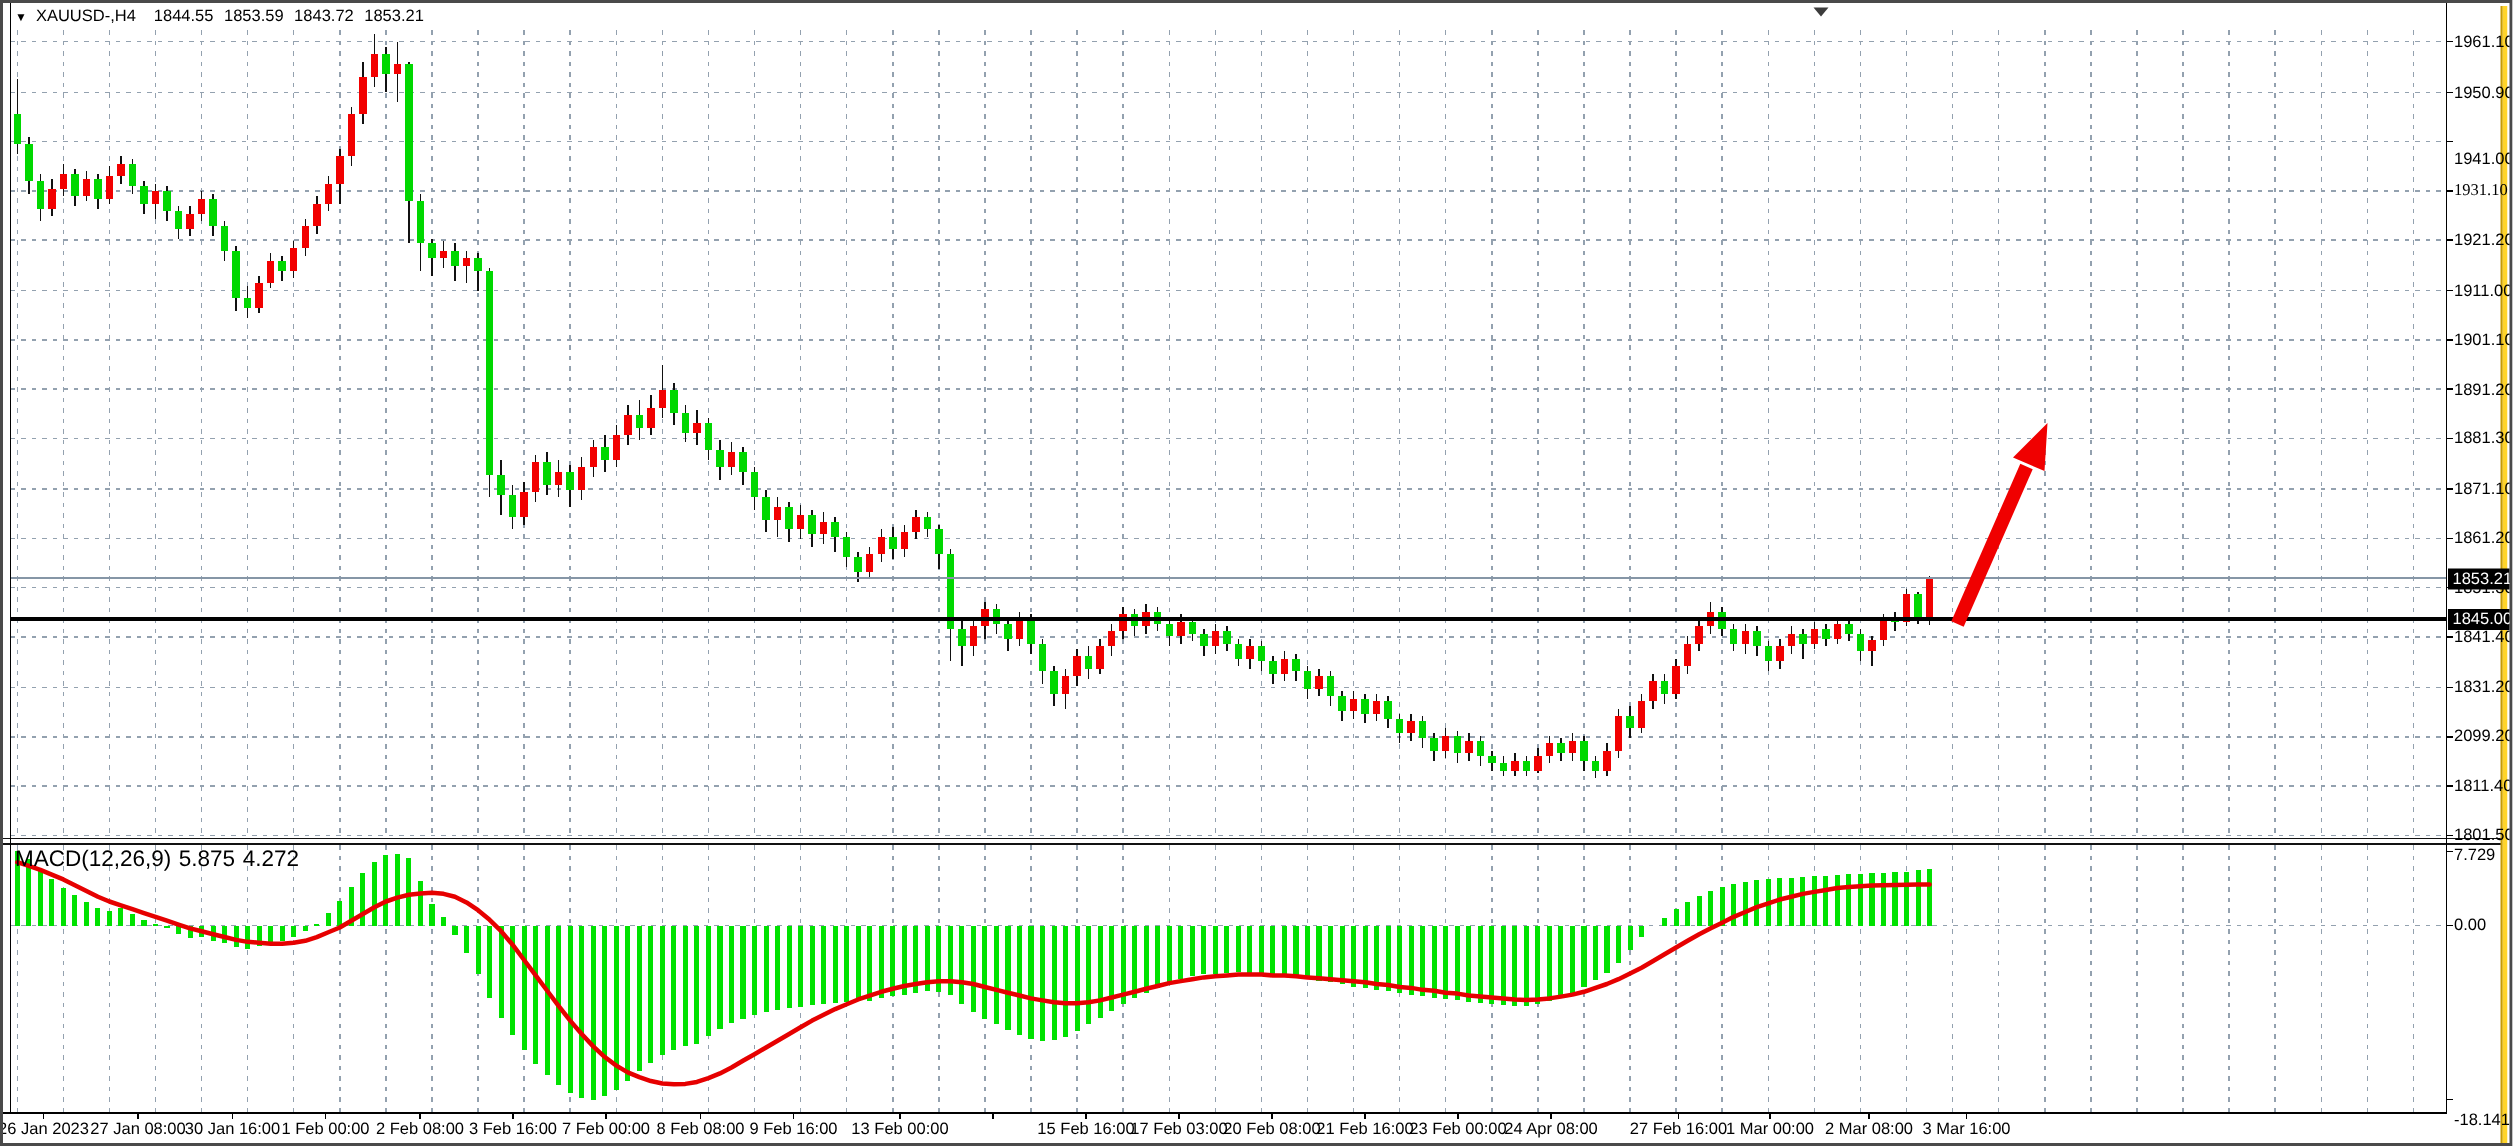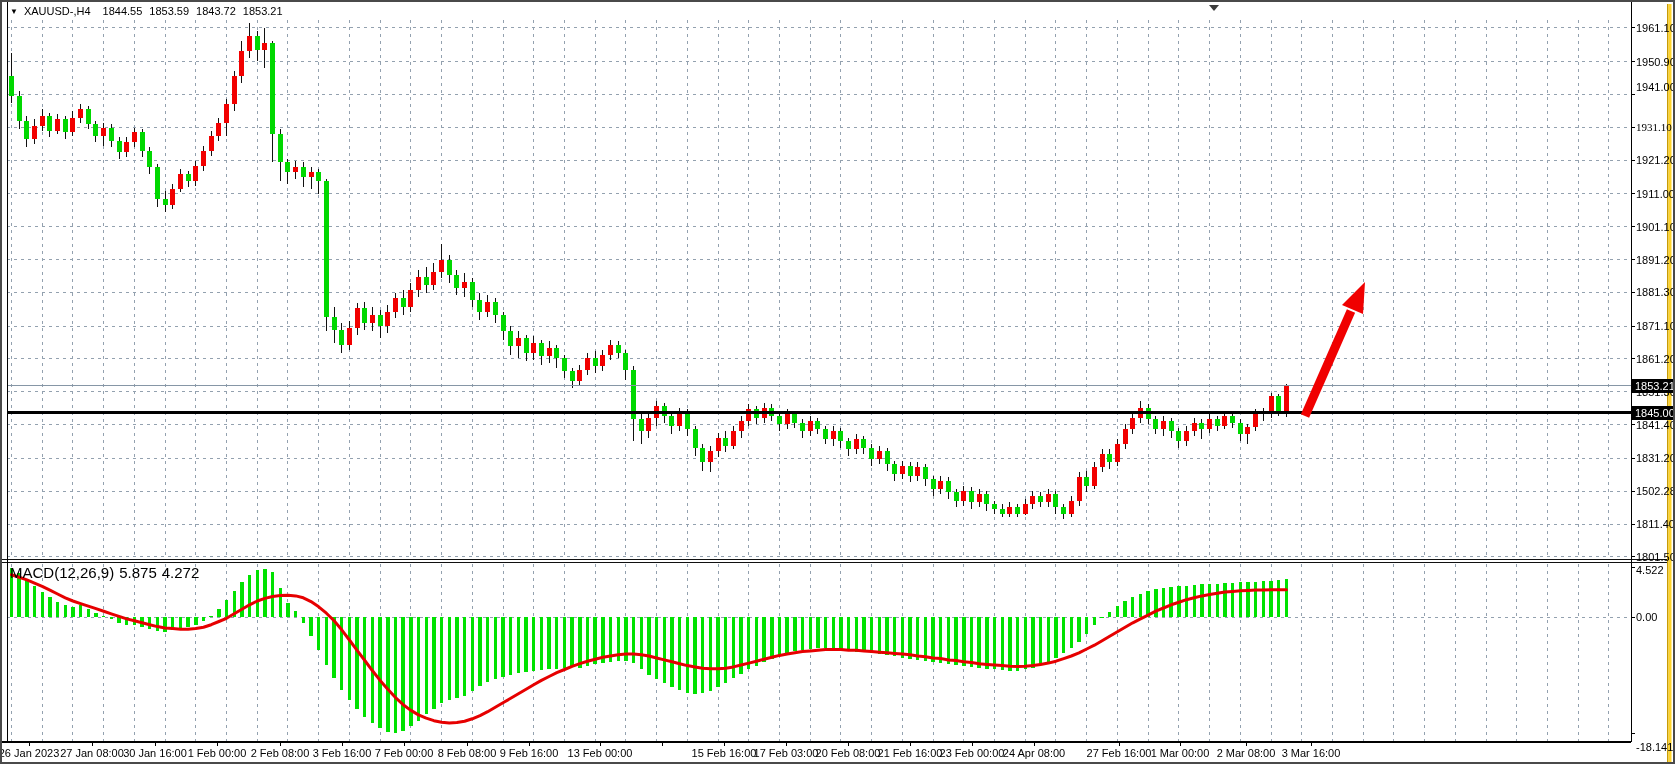--- a/index.html
+++ b/index.html
@@ -1055,33 +1055,33 @@
     <span class="sym">XAUUSD-,H4</span>
     <span class="num">1844.55</span>
     <span class="num">1853.59</span>
     <span class="num">1843.72</span>
     <span class="num">1853.21</span>
   </div>
 
   <div id="price-axis">
       <div class="axis-label" style="left: 1634px; top: 19.7px;">1961.10</div>
       <div class="axis-label" style="left: 1634px; top: 53.5px;">1950.90</div>
-      <div class="axis-label" style="left: 1634px; top: 79px; text-align: right;">1941.00</div>
+      <div class="axis-label" style="left: 1634px; top: 98px; text-align: right;">1941.00</div>
       <div class="axis-label" style="left: 1634px; top: 119.2px; font-family: Liberation Serif, serif;">1931.10</div>
       <div class="axis-label" style="left: 1634px; top: 152px;">1921.20</div>
       <div class="axis-label" style="left: 1634px; top: 185.8px;">1911.00</div>
       <div class="axis-label" style="left: 1634px; top: 218.7px;">1901.10</div>
       <div class="axis-label" style="left: 1634px; top: 251.5px;">1891.20</div>
       <div class="axis-label" style="left: 1634px; top: 284.3px;">1881.30</div>
       <div class="axis-label" style="left: 1634px; top: 318.1px;">1871.10</div>
       <div class="axis-label" style="left: 1634px; top: 351px;">1861.20</div>
       <div class="axis-label" style="left: 1634px; top: 383.8px;">1851.30</div>
       <div class="axis-label" style="left: 1634px; top: 416.6px;">1841.40</div>
       <div class="axis-label" style="left: 1634px; top: 450.4px;">1831.20</div>
-      <div class="axis-label" style="left: 1634px; top: 483.3px;">1502.28</div>
+      <div class="axis-label" style="left: 1634px; top: 483.3px;">2099.20</div>
       <div class="axis-label" style="left: 1634px; top: 516.1px;">1811.40</div>
       <div class="axis-label" style="left: 1634px; top: 548.9px;">1801.50</div>
     </div>
   <div id="time-axis">
       <div class="axis-label time-label" style="left: 27px; top: 745px;">26 Jan 2023</div>
       <div class="axis-label time-label" style="left: 90px; top: 745px;">27 Jan 08:00</div>
       <div class="axis-label time-label" style="left: 153px; top: 745px;">30 Jan 16:00</div>
       <div class="axis-label time-label" style="left: 215px; top: 745px;">1 Feb 00:00</div>
       <div class="axis-label time-label" style="left: 278px; top: 745px;">2 Feb 08:00</div>
       <div class="axis-label time-label" style="left: 340px; top: 745px;">3 Feb 16:00</div>
@@ -1102,17 +1102,17 @@
       <div class="axis-label time-label" style="left: 1309px; top: 745px;">3 Mar 16:00</div>
     </div>
 
   <div class="price-tag" id="bid-tag" style="top: 376.5px;">1853.21</div>
   <div class="price-tag" id="hline-tag" style="top: 403.7px;">1845.00</div>
 
   <div id="macd-label">
     <span>MACD(12,26,9)</span><span>5.875</span><span>4.272</span>
   </div>
 
-  <div class="axis-label" id="macd-max" style="left: 1634px; top: 561.5px;">4.522</div>
+  <div class="axis-label" id="macd-max" style="left: 1634px; top: 561.5px;">7.729</div>
   <div class="axis-label" id="macd-zero" style="left:1634px;top:609px;">0.00</div>
   <div class="axis-label" id="macd-min" style="left: 1634px; top: 739px;">-18.141</div>
 
 </div>
 
 </body></html>

